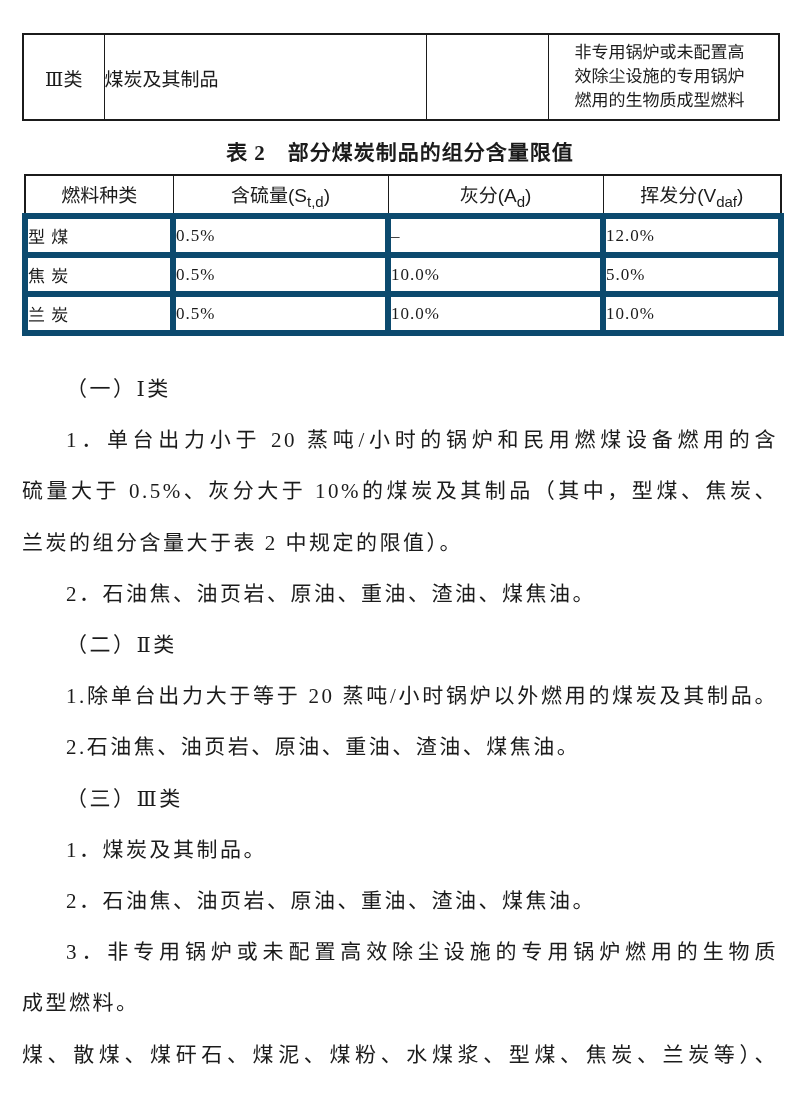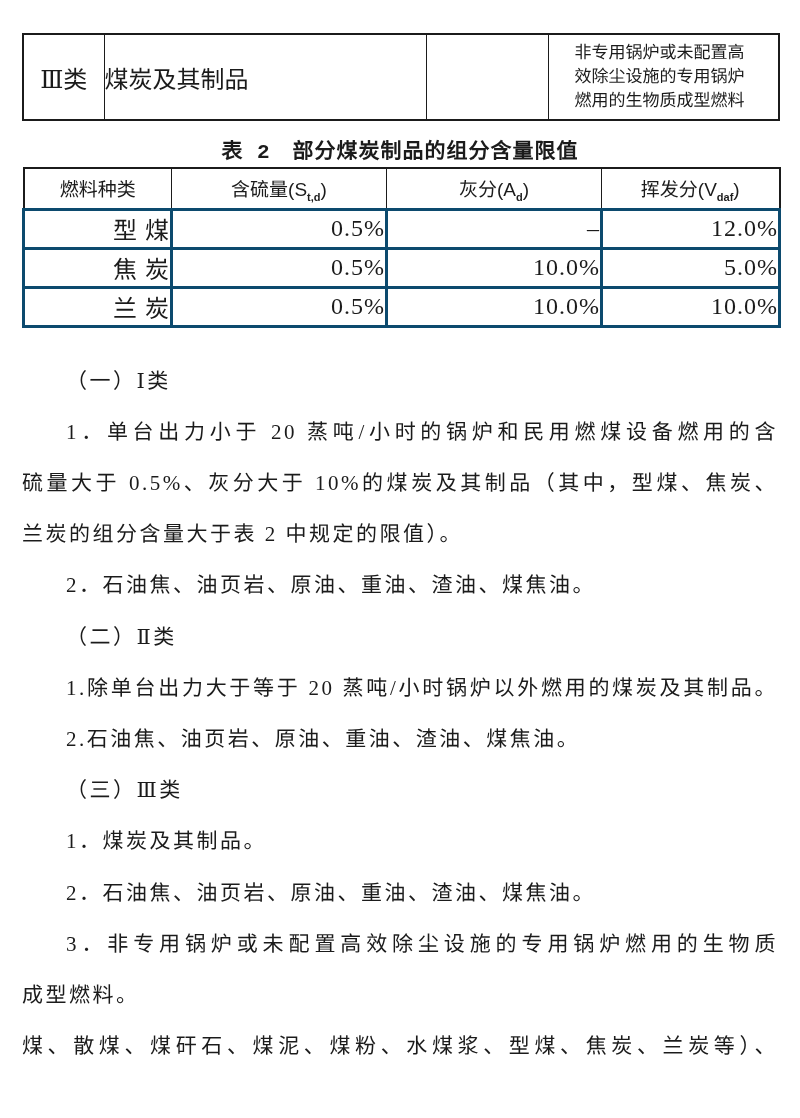--- a/index.html
+++ b/index.html
@@ -14,34 +14,34 @@
 
   
   table { border-collapse: collapse; }
   .frag-table {
     width: 756px; table-layout: fixed;
     border: 2px solid #1b1b1b;
   }
   .frag-table td {
     border: 1px solid #1b1b1b;
     height: 78px;
-    font-size: 24px;
+    font-size: 19px;
     vertical-align: middle;
   }
   .frag-table .c1 { width: 81px;  text-align: center; }
   .frag-table .c2 { width: 322px; padding-left: 0; }
   .frag-table .c3 { width: 122px; }
   .frag-table .c4 { width: 231px; padding: 6px 26px; font-size: 17px; line-height: 24px; }
 
   
   .table-title {
     margin-top: 18px;
-    margin-bottom: 0;
+    margin-bottom: 7px;
     text-align: center;
-    font-family: Liberation Mono, monospace;
+    font-family: Liberation Serif, serif;
     font-weight: bold;
     font-size: 21px;
     letter-spacing: 1px;
     height: 28px; line-height: 28px;
   }
 
   
   .data-table {
     width: 756px; table-layout: fixed;
     border: 2px solid #1b1b1b;
@@ -52,31 +52,31 @@
     border: 1px solid #1b1b1b;
     border-bottom: 2px solid #1b1b1b;
     font-family: "Liberation Sans", "DejaVu Sans", sans-serif;
     font-weight: normal;
     font-size: 19px;
     text-align: center;
     vertical-align: middle;
   }
   .data-table td {
     height: 39px;
-    border: 3px solid #0c4a6e;
-    font-size: 24px;
-    text-align: right;
+    border: 6px solid #0c4a6e;
+    font-size: 17px;
+    text-align: left;
     vertical-align: middle;
     letter-spacing: 1px;
   }
   .data-table .w1 { width: 148px; }
   .data-table .w2 { width: 215px; }
   .data-table .w3 { width: 215px; }
   .data-table .w4 { width: 178px; }
-  sub { font-size: 11px; font-weight: bold; }
+  sub { font-size: 15px; }
 
   
   .body-text {
     margin-top: 28px;
     width: 756px;
     font-size: 21px;
     line-height: 51.2px;
     letter-spacing: 2.5px;
   }
   .line { width: 756px; }

